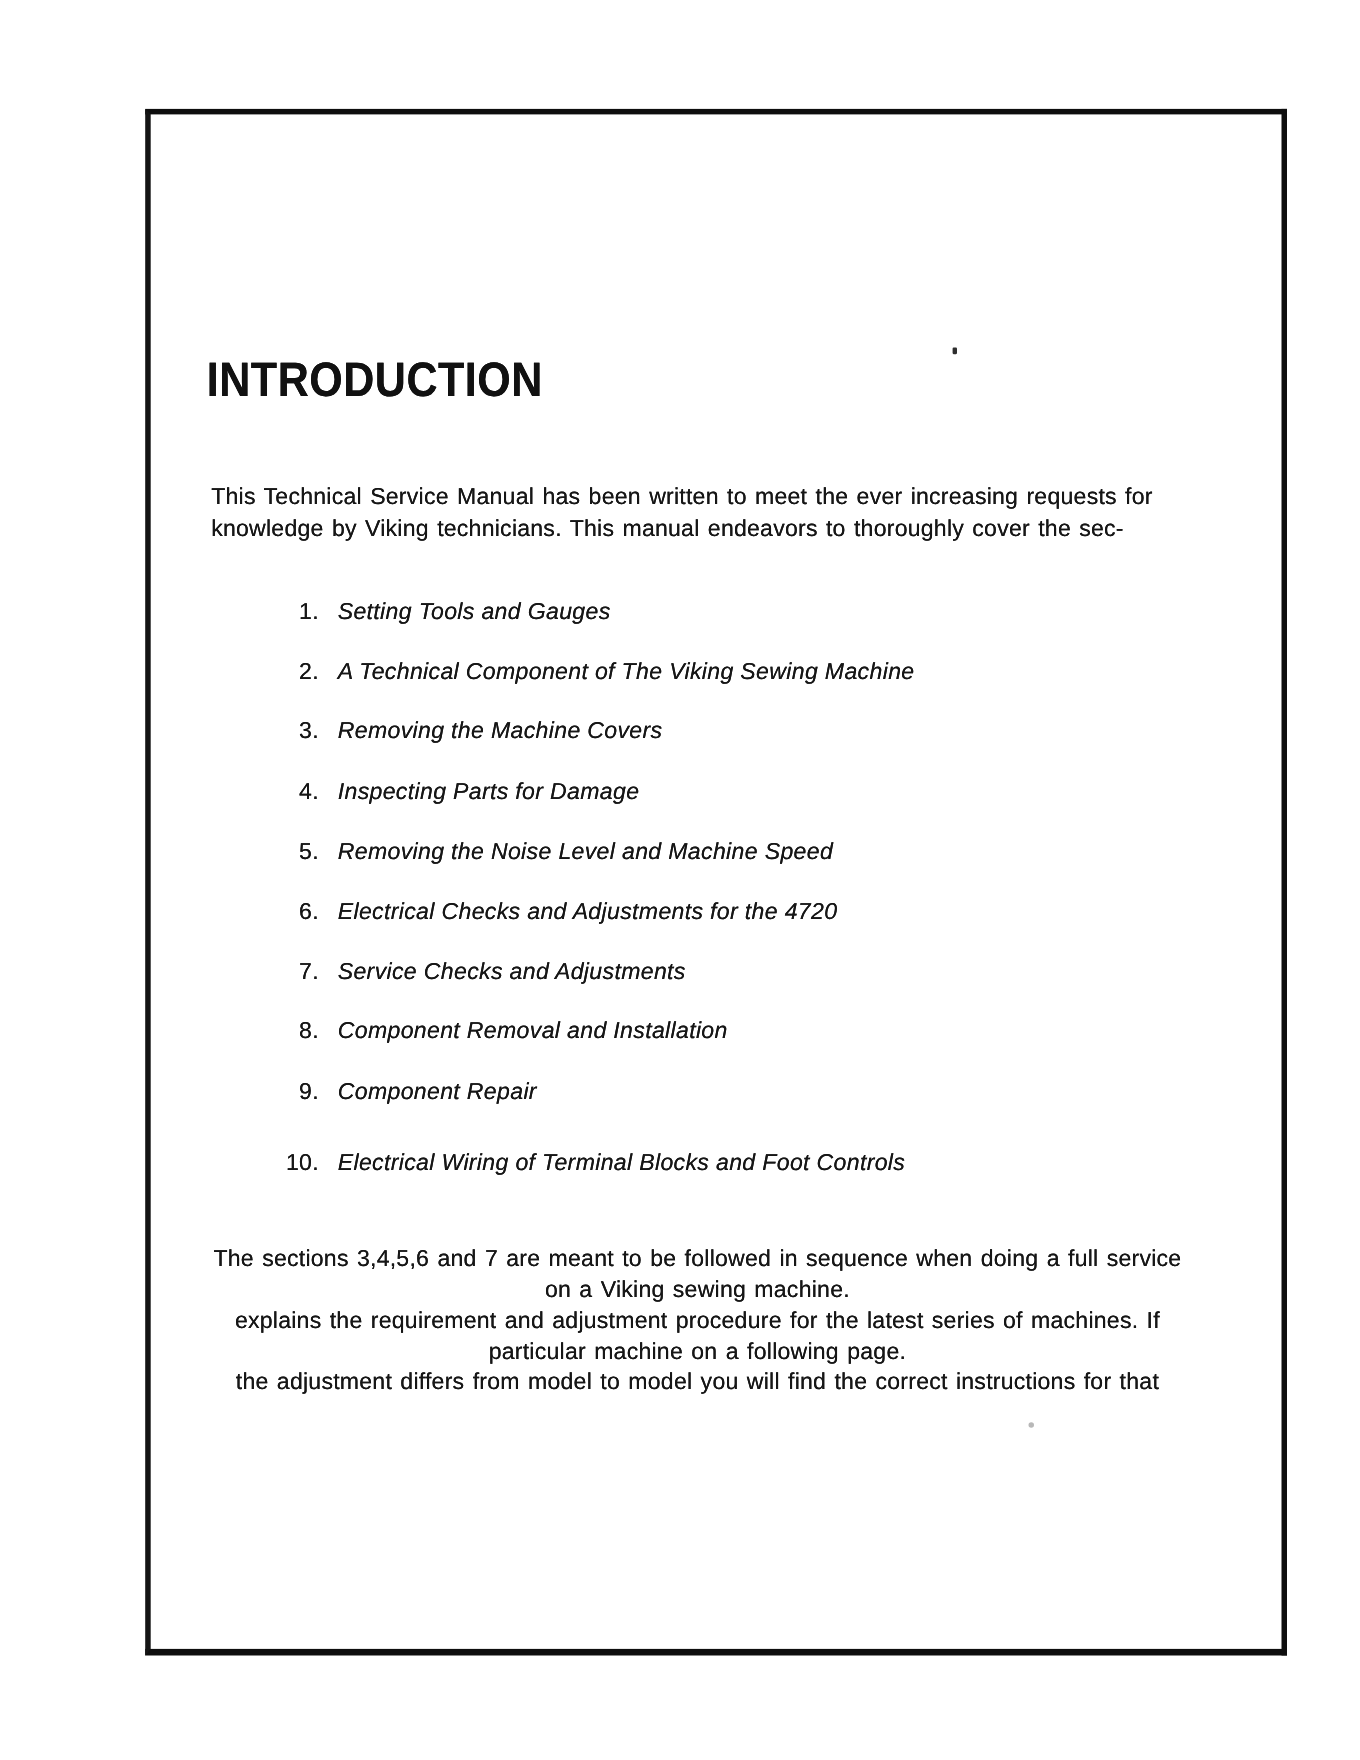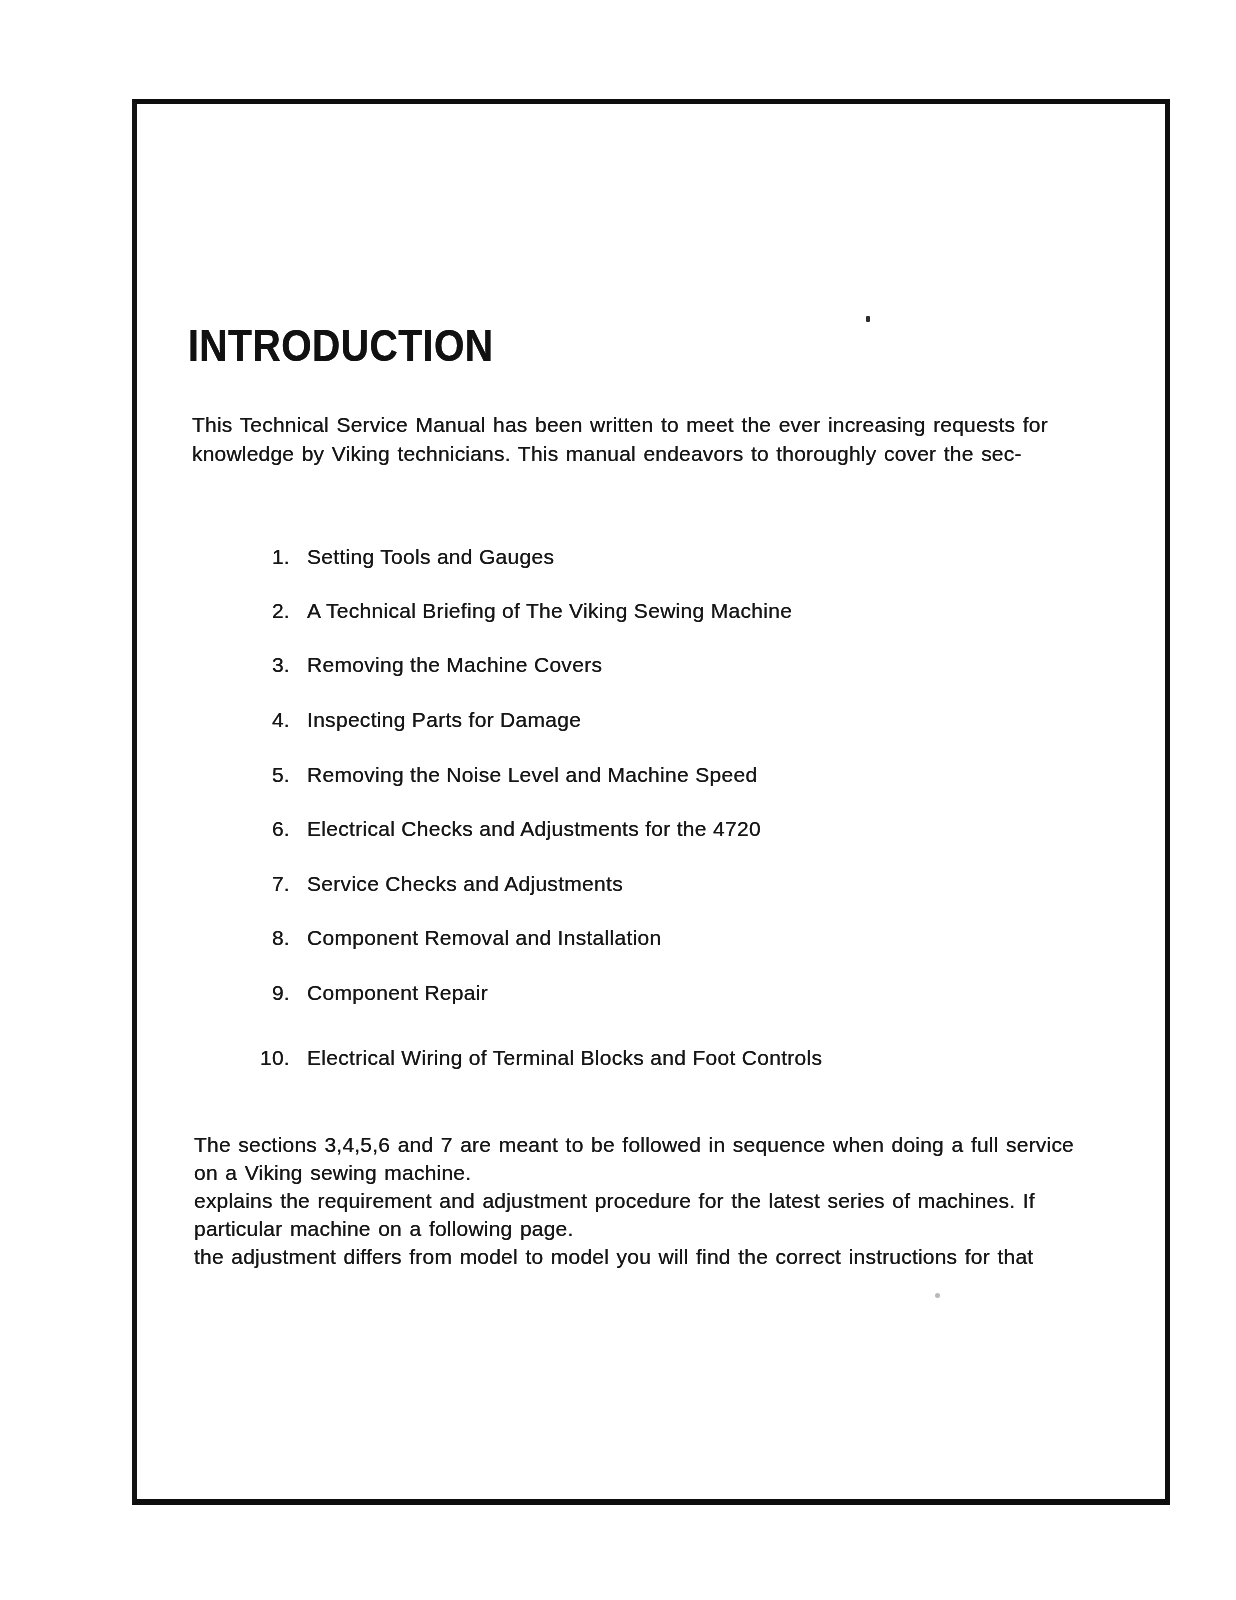--- a/index.html
+++ b/index.html
@@ -45,53 +45,55 @@
   .para {
     position: absolute;
     font-size: 21px;
     letter-spacing: 0.2px;
     word-spacing: 1.5px;
     white-space: nowrap;
     text-shadow: 0 0 0.5px #1a1a1a;
   }
   .para-intro {
     left: 192px;
-    top: 411px;
+    top: 438px;
   }
   .para-intro .line {
     height: 28.5px;
     line-height: 28.5px;
   }
   .para-closing {
     left: 194px;
     top: 1131px;
   }
   .para-closing .line {
     height: 28px;
     line-height: 28px;
+    text-align: center;
   }
   .section-list .list-row {
     position: absolute;
     left: 0;
     height: 24px;
     line-height: 24px;
     font-size: 21px;
     letter-spacing: 0.3px;
     text-shadow: 0 0 0.5px #1a1a1a;
   }
   .list-row .num {
     position: absolute;
     left: 238px;
     width: 52px;
     text-align: right;
   }
   .list-row .txt {
     position: absolute;
     left: 307px;
     white-space: nowrap;
+    font-style: italic;
   }
   .row-1  { top: 545px; }
   .row-2  { top: 599px; }
   .row-3  { top: 653px; }
   .row-4  { top: 708px; }
   .row-5  { top: 763px; }
   .row-6  { top: 817px; }
   .row-7  { top: 872px; }
   .row-8  { top: 926px; }
   .row-9  { top: 981px; }
@@ -130,21 +132,21 @@
     <div class="line">knowledge by Viking technicians. This manual endeavors to thoroughly cover the sec-</div>
   </div>
 
   <div class="section-list">
     <div class="list-row row-1">
       <span class="num">1.</span>
       <span class="txt">Setting Tools and Gauges</span>
     </div>
     <div class="list-row row-2">
       <span class="num">2.</span>
-      <span class="txt">A Technical Briefing of The Viking Sewing Machine</span>
+      <span class="txt">A Technical Component of The Viking Sewing Machine</span>
     </div>
     <div class="list-row row-3">
       <span class="num">3.</span>
       <span class="txt">Removing the Machine Covers</span>
     </div>
     <div class="list-row row-4">
       <span class="num">4.</span>
       <span class="txt">Inspecting Parts for Damage</span>
     </div>
     <div class="list-row row-5">

